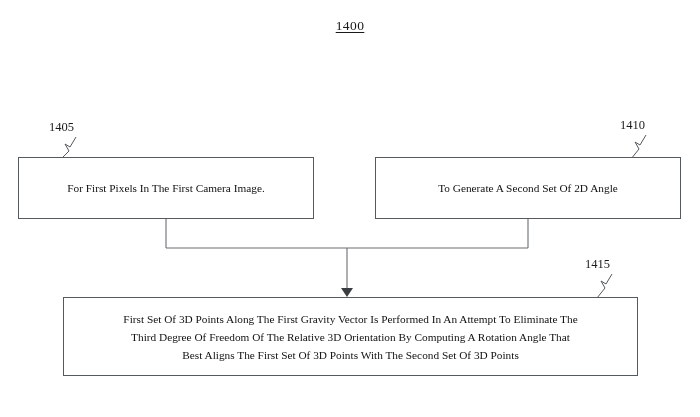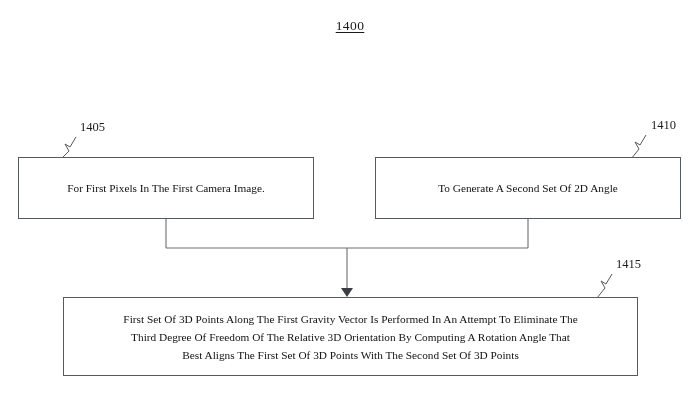--- a/index.html
+++ b/index.html
@@ -77,21 +77,20 @@
     height: 79px;
     line-height: 18px;
   }
 
   
   .ref-num {
     position: absolute;
     font-size: 12.5px;
     color: #1a1a1a;
     white-space: nowrap;
-    margin-left: 31px;
   }
   #ref-1405 { left: 49px;  top: 120px; }
   #ref-1410 { left: 620px; top: 118px; }
   #ref-1415 { left: 585px; top: 257px; }
 
   
   .leader {
     position: absolute;
     overflow: visible;
   }

